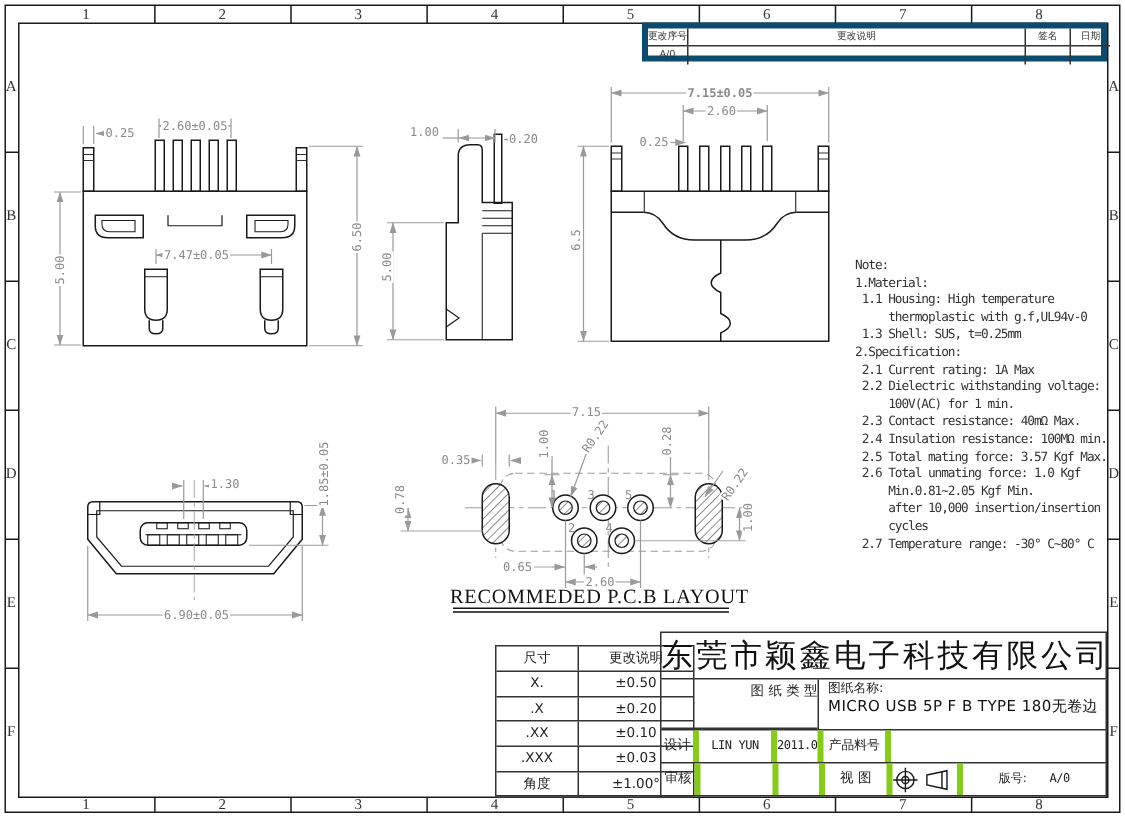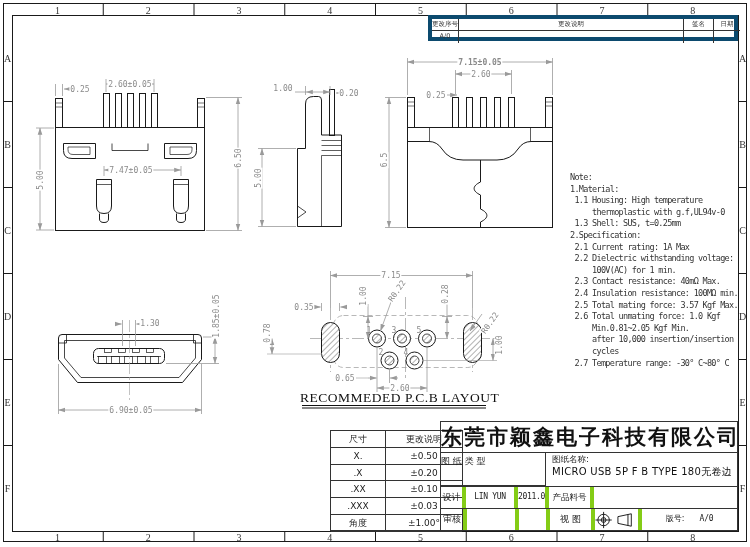--- a/index.html
+++ b/index.html
@@ -27,26 +27,26 @@
   
   #tol-table{position:absolute;left:330px;top:430px;width:133px;height:101px;border:1px solid #333;
              box-sizing:border-box;}
   .tol-row{display:flex;height:16.8px;border-bottom:1px solid #333;box-sizing:border-box;}
   .tol-row:last-child{border-bottom:none;}
   .tol-row .t1{width:55px;border-right:1px solid #333;box-sizing:border-box;text-align:center;
                font-size:9px;line-height:16px;color:#222;}
   .tol-row .t2{flex:1;text-align:center;font-size:9px;line-height:16px;color:#222;}
   
   #company{position:absolute;left:440px;top:421px;width:298px;height:32px;border:1px solid #333;
-           box-sizing:border-box;text-align:center;font-family:"DejaVu Serif",serif;font-weight:bold;
+           box-sizing:border-box;text-align:center;font-family:"DejaVu Serif",serif;font-weight:normal;
            font-size:21px;line-height:30px;letter-spacing:2px;color:#111;white-space:nowrap;}
   #type-row{position:absolute;left:440px;top:453px;width:298px;height:34px;border:1px solid #333;
             border-top:none;box-sizing:border-box;display:flex;}
   #type-left{width:105px;border-right:1px solid #333;box-sizing:border-box;display:flex;flex-direction:column;}
-  #type-left .tl{flex:1;text-align:left;font-size:9px;line-height:16px;color:#222;}
+  #type-left .tl{flex:1;text-align:right;font-size:9px;line-height:16px;color:#222;}
   #type-left .tl:first-child{border-bottom:1px solid #333;}
   #type-right{flex:1;padding:1px 0 0 6px;box-sizing:border-box;}
   #drawing-name-label{font-size:8.5px;color:#222;line-height:11px;}
   #drawing-name-value{font-size:10px;color:#111;line-height:14px;letter-spacing:0.3px;white-space:nowrap;}
   .tb-row{position:absolute;left:440px;width:298px;height:22px;border:1px solid #333;border-top:none;
           box-sizing:border-box;display:flex;}
   .tb-cell{border-right:4px solid #84cc16;box-sizing:border-box;text-align:center;overflow:hidden;
            font-size:9px;line-height:20px;color:#222;white-space:nowrap;}
   .tb-cell:last-child{border-right:none;}
   .small{font-size:7px;}

